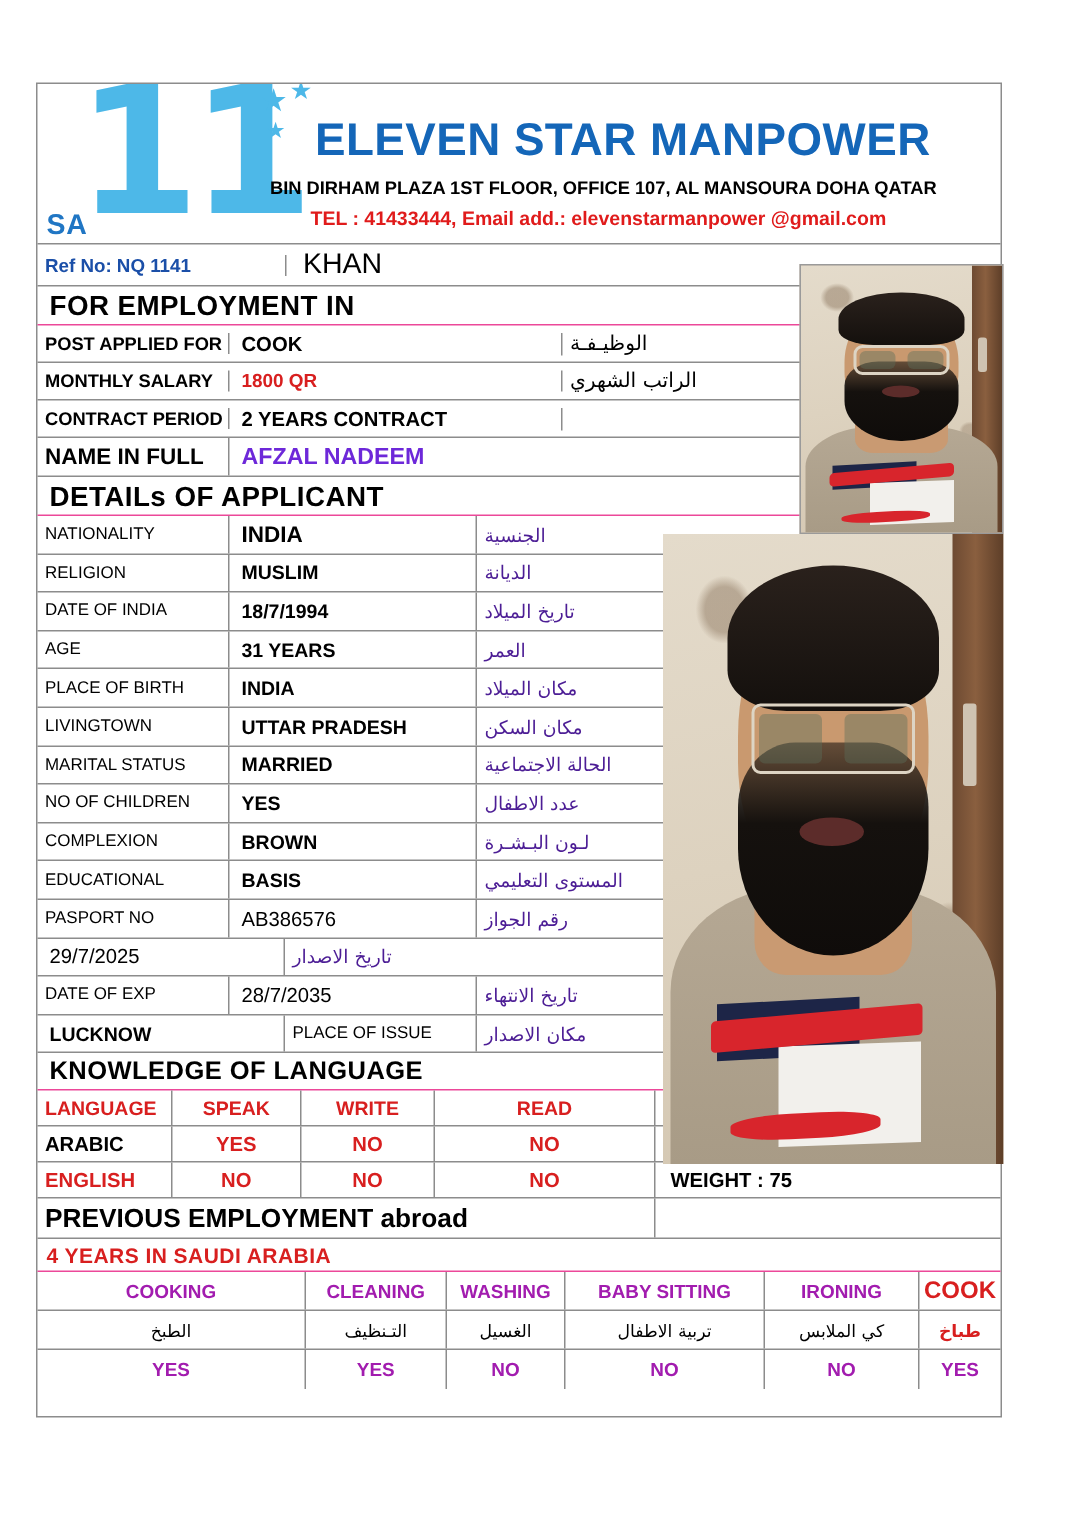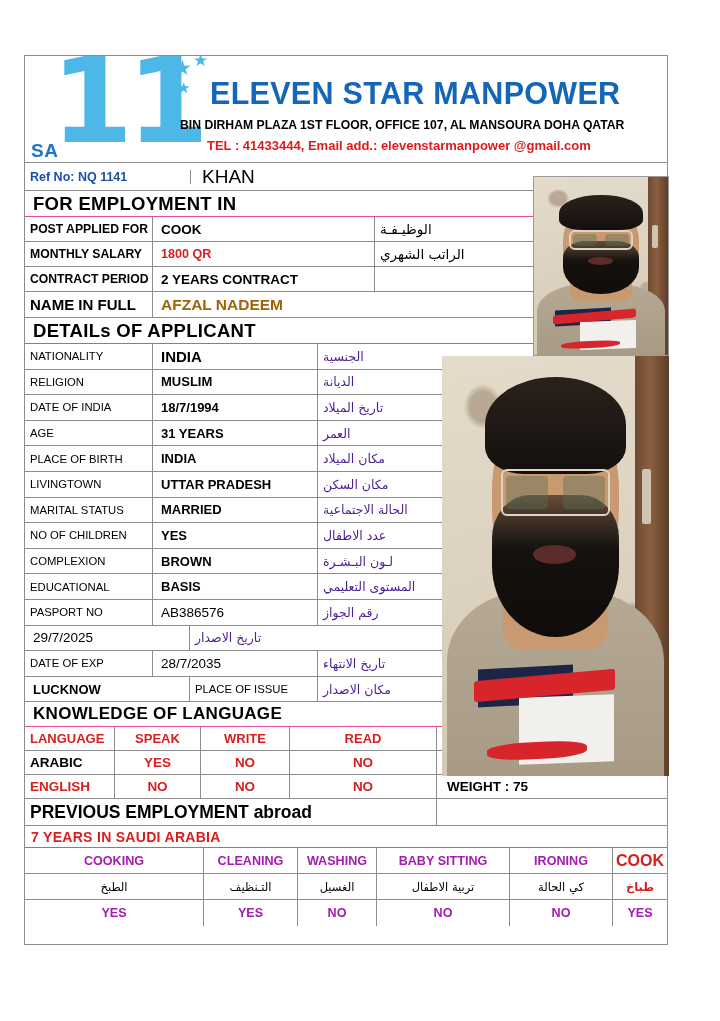--- a/index.html
+++ b/index.html
@@ -143,21 +143,21 @@
     padding-left: 8px;
     font-size: 18.5px;
     font-weight: bold;
     color: #000;
     letter-spacing: 0.3px;
     border-bottom: 1px solid #ec4899;
     box-sizing: border-box;
   }
 
   
-  .emp-row { height: 25px; }
+  .emp-row { height: 25px; align-items: center; }
   .emp-label {
     width: 128px;
     font-size: 12.2px;
     font-weight: bold;
     color: #000;
   }
   .emp-value {
     width: 222px;
     font-size: 13.5px;
     font-weight: bold;
@@ -177,21 +177,21 @@
   .name-row { height: 26px; }
   .name-label {
     width: 128px;
     font-size: 15px;
     font-weight: bold;
   }
   .name-value {
     flex: 1;
     font-size: 15.5px;
     font-weight: bold;
-    color: #a16207;
+    color: #6d28d9;
     padding-left: 8px;
   }
 
   
   .det-row { height: 25.6px; }
   .det-label {
     width: 128px;
     font-size: 11.3px;
     color: #000;
   }
@@ -567,36 +567,36 @@
       <div class="cell lg-c2 lang-cellv vline">NO</div>
       <div class="cell lg-c3 lang-cellv vline">NO</div>
       <div class="cell lg-c4 lang-cellv vline">NO</div>
       <div class="cell hw">WEIGHT :  75</div>
     </div>
 
     <div class="row prev-row">
       <div class="cell prev-title vline">PREVIOUS EMPLOYMENT abroad</div>
       <div class="cell prev-blank"></div>
     </div>
-    <div class="banner prev-sub">7 YEARS IN SAUDI ARABIA</div>
+    <div class="banner prev-sub">4 YEARS IN SAUDI ARABIA</div>
 
     <div class="row sk-row">
       <div class="cell sk1 sk-cell vline">COOKING</div>
       <div class="cell sk2 sk-cell vline">CLEANING</div>
       <div class="cell sk3 sk-cell vline">WASHING</div>
       <div class="cell sk4 sk-cell vline">BABY SITTING</div>
       <div class="cell sk5 sk-cell vline">IRONING</div>
       <div class="cell sk6 sk-cell red">COOK</div>
     </div>
     <div class="row sk-row">
       <div class="cell sk1 sk-ar vline">الطبخ</div>
       <div class="cell sk2 sk-ar vline">التـنظيف</div>
       <div class="cell sk3 sk-ar vline">الغسيل</div>
       <div class="cell sk4 sk-ar vline">تربية الاطفال</div>
-      <div class="cell sk5 sk-ar vline">كي الحالة</div>
+      <div class="cell sk5 sk-ar vline">كي الملابس</div>
       <div class="cell sk6 sk-ar red">طباخ</div>
     </div>
     <div class="row sk-row last">
       <div class="cell sk1 sk-cell vline">YES</div>
       <div class="cell sk2 sk-cell vline">YES</div>
       <div class="cell sk3 sk-cell vline">NO</div>
       <div class="cell sk4 sk-cell vline">NO</div>
       <div class="cell sk5 sk-cell vline">NO</div>
       <div class="cell sk6 sk-cell">YES</div>
     </div>

